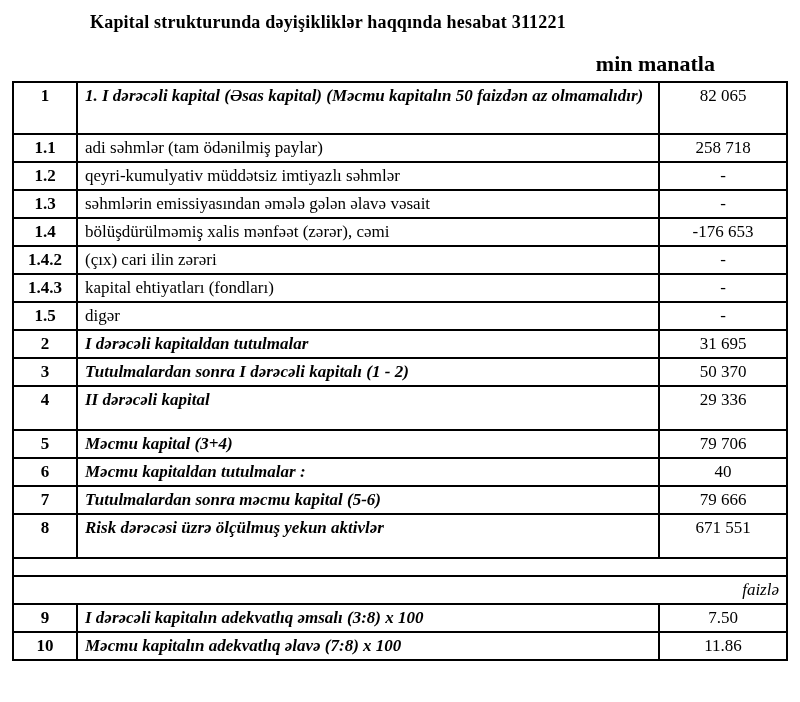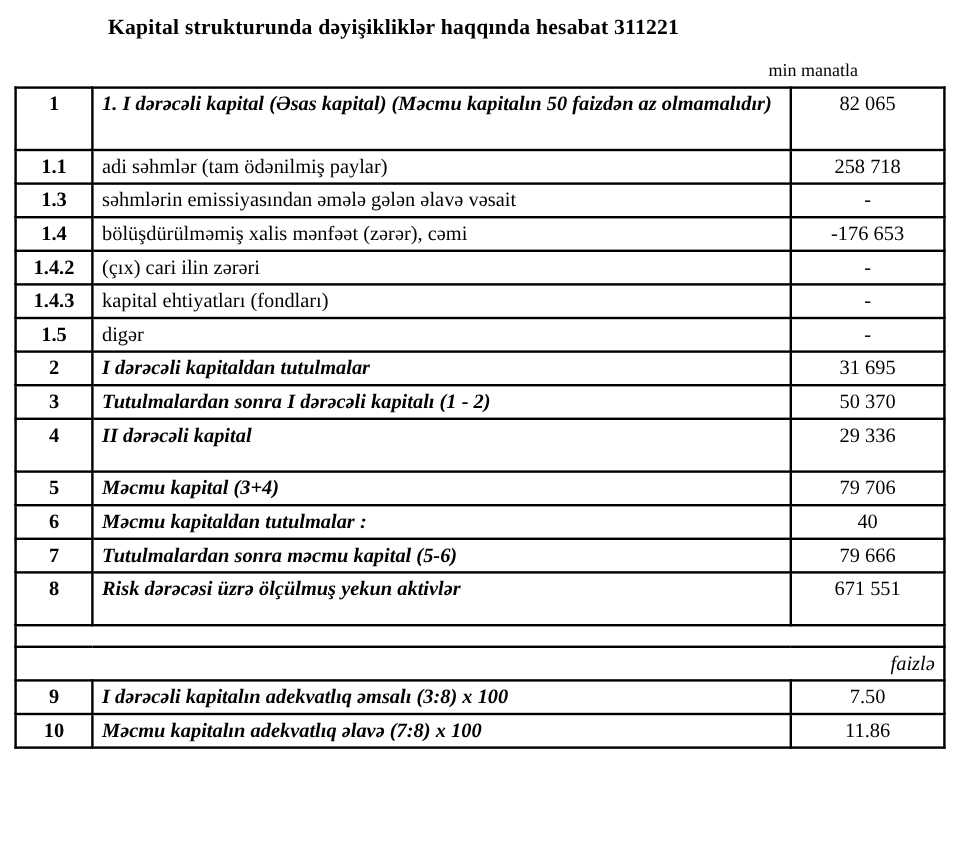--- a/index.html
+++ b/index.html
@@ -17,22 +17,22 @@
     background: #ffffff;
   }
   .title {
     font-weight: bold;
     font-size: 18px;
     margin: 4px 0 18px 78px;
     letter-spacing: 0.2px;
   }
   .unit-label {
     text-align: right;
-    font-weight: normal;
-    font-size: 15px;
+    font-weight: bold;
+    font-size: 22px;
     margin: 0 2px 4px 0;
   }
   table.report {
     width: 776px;
     border-collapse: collapse;
     table-layout: fixed;
   }
   table.report td {
     border: 2px solid #000000;
     font-size: 17px;
@@ -77,20 +77,25 @@
     <tbody>
         <tr class="bold" style="height: 52px;">
           <td class="cell-no">1</td>
           <td class="cell-desc">1. I dərəcəli kapital (Əsas kapital) (Məcmu kapitalın 50 faizdən  az olmamalıdır)</td>
           <td class="cell-val">82 065</td>
         </tr>
         <tr>
           <td class="cell-no">1.1</td>
           <td class="cell-desc">adi səhmlər (tam ödənilmiş paylar)</td>
           <td class="cell-val">258 718</td>
+        </tr>
+        <tr>
+          <td class="cell-no">1.2</td>
+          <td class="cell-desc">qeyri-kumulyativ müddətsiz imtiyazlı səhmlər</td>
+          <td class="cell-val">-</td>
         </tr>
         <tr>
           <td class="cell-no">1.3</td>
           <td class="cell-desc">səhmlərin emissiyasından əmələ gələn  əlavə vəsait</td>
           <td class="cell-val">-</td>
         </tr>
         <tr>
           <td class="cell-no">1.4</td>
           <td class="cell-desc">bölüşdürülməmiş xalis mənfəət (zərər), cəmi</td>
           <td class="cell-val">-176 653</td>

